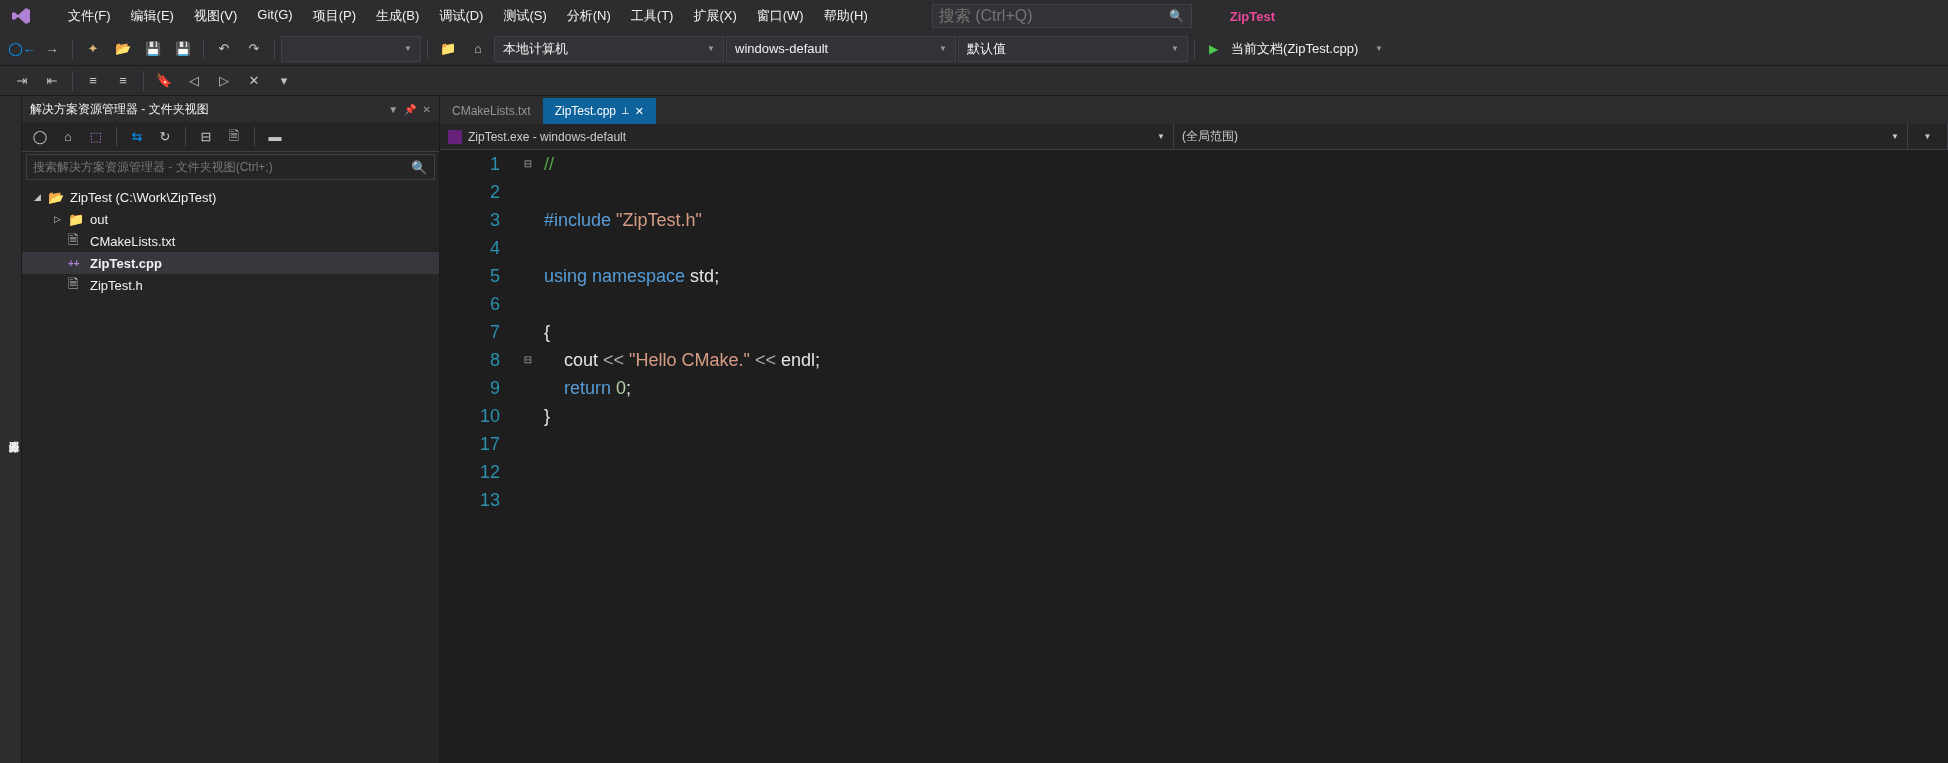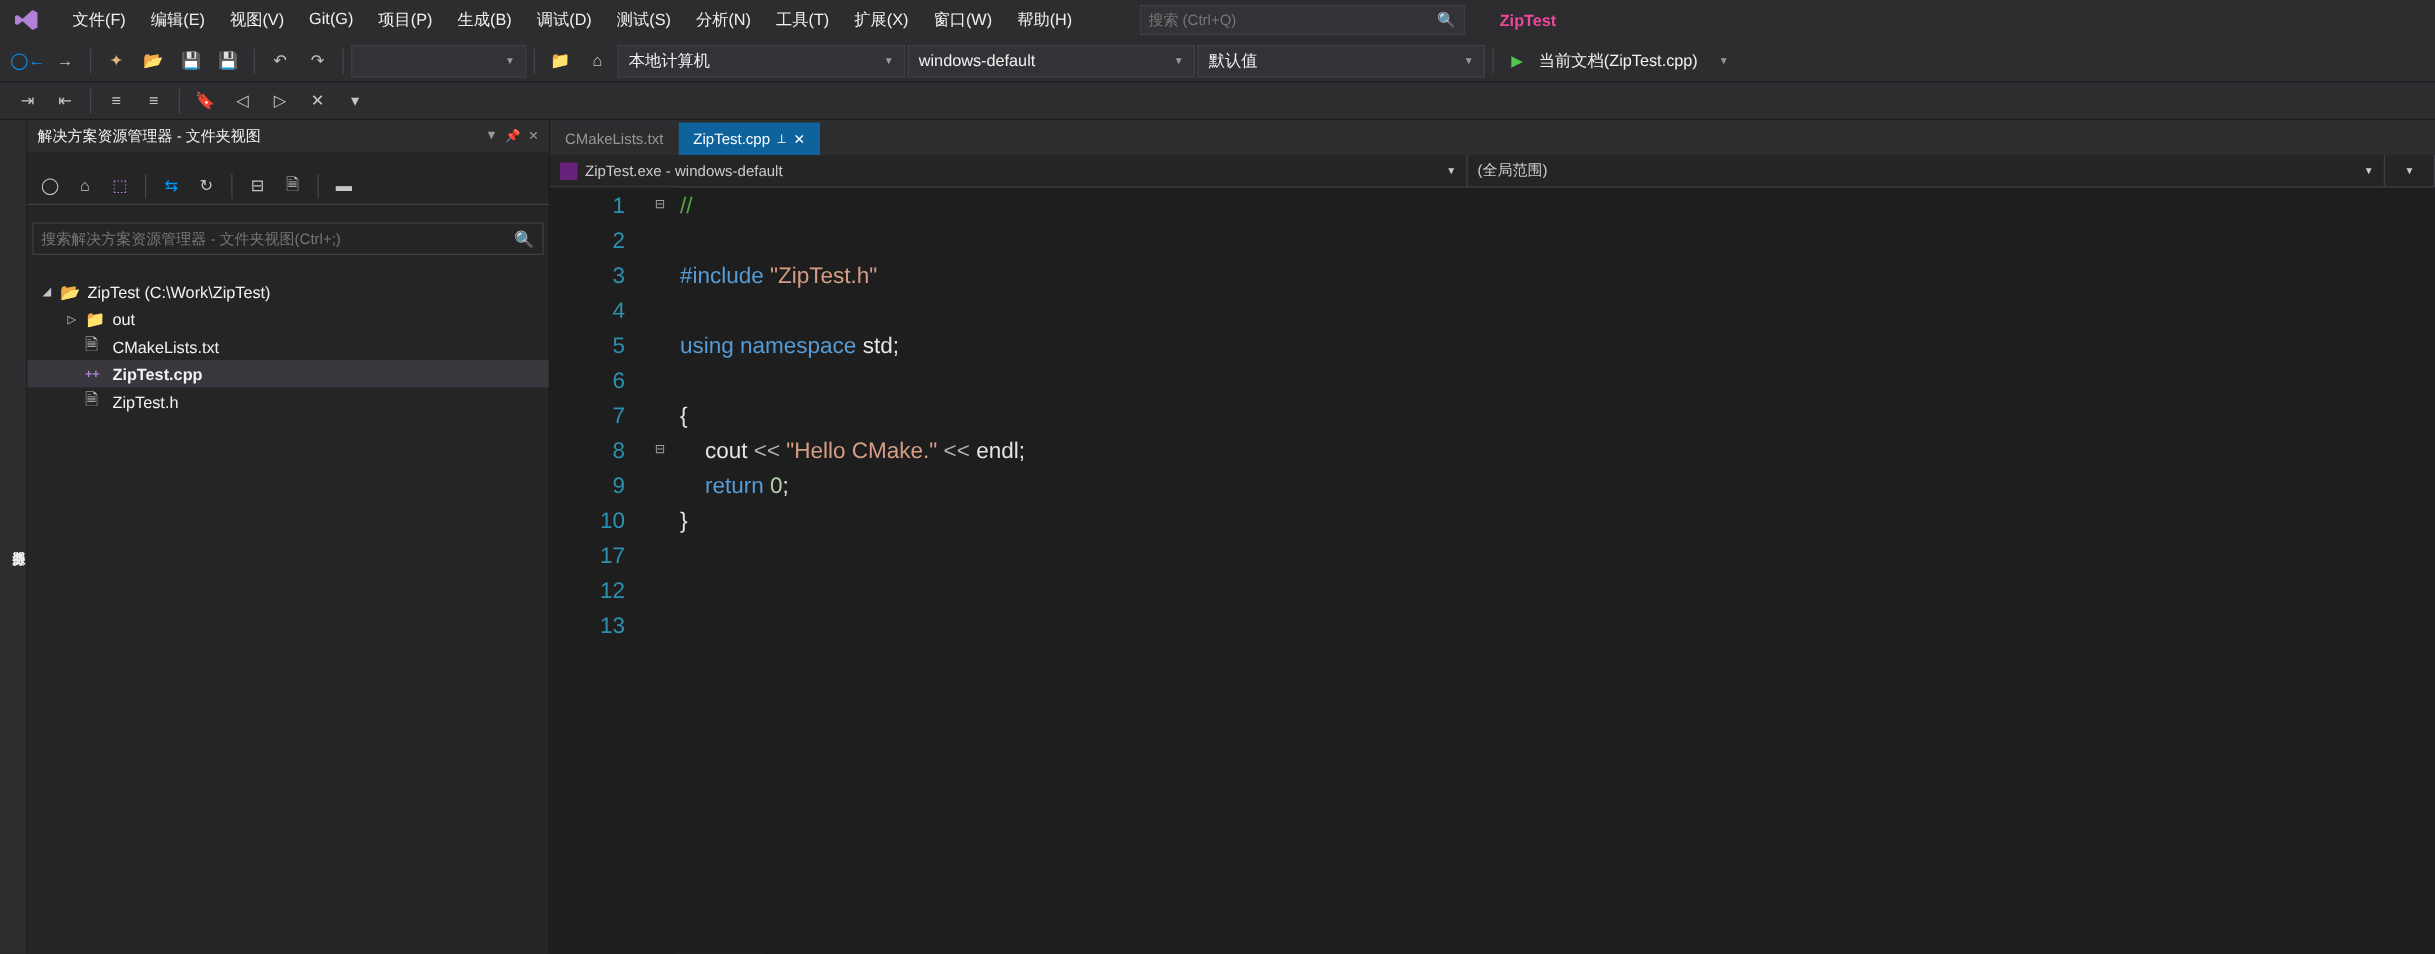--- a/index.html
+++ b/index.html
@@ -1,43 +1,43 @@
 <!DOCTYPE html>
 <html><head>
 <meta charset="utf-8">
 <style>
 * { margin: 0; padding: 0; box-sizing: border-box; font-family: "Segoe UI", sans-serif; }
 body { background: #2d2d30; color: #f1f1f1; width: 1948px; height: 763px; overflow: hidden; font-size: 13px; }
 
 
-.menubar { display: flex; align-items: center; height: 32px; background: #2d2d30; padding: 0 8px; gap: 4px; }
+.menubar { display: flex; align-items: center; height: 32px; background: #2d2d30; padding: 0 8px; gap: 14px; }
 .logo { width: 28px; height: 28px; display: flex; align-items: center; justify-content: center; margin-right: 8px; }
 .menu-item { padding: 4px 10px; color: #f1f1f1; cursor: pointer; }
 .search-box { margin-left: 40px; display: flex; align-items: center; background: #333337; border: 1px solid #3f3f46; width: 260px; height: 24px; padding: 0 6px; }
-.search-box input { flex: 1; background: transparent; border: none; color: #999; font-size: 12px; outline: none; }
+.search-box input { flex: 1; background: transparent; border: none; color: #999; font-size: 16px; outline: none; }
 .search-icon { color: #f1f1f1; font-size: 12px; }
 .solution-name { margin-left: 24px; font-weight: 600; color: #ec4899; }
 
 
 .toolbar { display: flex; align-items: center; height: 34px; background: #2d2d30; padding: 0 8px; gap: 2px; border-bottom: 1px solid #1b1b1c; }
 .tb-btn { width: 28px; height: 28px; display: flex; align-items: center; justify-content: center; cursor: pointer; color: #c5c5c5; }
 .tb-sep { width: 1px; height: 20px; background: #46464a; margin: 0 4px; }
 .dropdown { display: flex; align-items: center; height: 26px; background: #333337; border: 1px solid #3f3f46; color: #f1f1f1; padding: 0 8px; cursor: pointer; min-width: 140px; justify-content: space-between; }
 .dropdown .arrow { font-size: 8px; color: #999; margin-left: 8px; }
 .play-btn { color: #4ec94e; font-size: 12px; margin-right: 4px; }
 
 
 .toolbar2 { display: flex; align-items: center; height: 30px; background: #2d2d30; padding: 0 8px; gap: 2px; border-bottom: 1px solid #1b1b1c; }
 
 
 .main { display: flex; height: calc(100% - 96px); }
 .side-tab { width: 22px; background: #2d2d30; writing-mode: vertical-rl; text-orientation: upright; color: #f1f1f1; font-size: 11px; padding-top: 6px; text-align: center; border-right: 1px solid #1b1b1c; cursor: pointer; }
 
 
-.explorer { width: 418px; background: #252526; display: flex; flex-direction: column; border-right: 1px solid #1b1b1c; gap: 12px; }
+.explorer { width: 418px; background: #252526; display: flex; flex-direction: column; border-right: 1px solid #1b1b1c; }
 .explorer-header { display: flex; align-items: center; justify-content: space-between; height: 26px; background: #2d2d30; padding: 0 8px; font-size: 12px; }
 .explorer-header .icons { display: flex; gap: 6px; color: #999; font-size: 10px; }
 .explorer-tb { display: flex; align-items: center; height: 30px; padding: 0 6px; gap: 4px; border-bottom: 1px solid #3f3f46; }
 .explorer-tb .tb-btn { width: 24px; height: 24px; font-size: 13px; }
 .explorer-search { display: flex; align-items: center; height: 26px; margin: 2px 4px; background: #252526; border: 1px solid #3f3f46; padding: 0 6px; }
 .explorer-search input { flex: 1; background: transparent; border: none; color: #999; font-size: 12px; outline: none; }
 .tree { padding: 4px 0; }
 .tree-item { display: flex; align-items: center; height: 22px; padding-left: 12px; cursor: pointer; font-size: 13px; }
 .tree-item.selected { background: #37373d; font-weight: 600; }
 .tree-arrow { width: 14px; font-size: 9px; color: #c5c5c5; }

